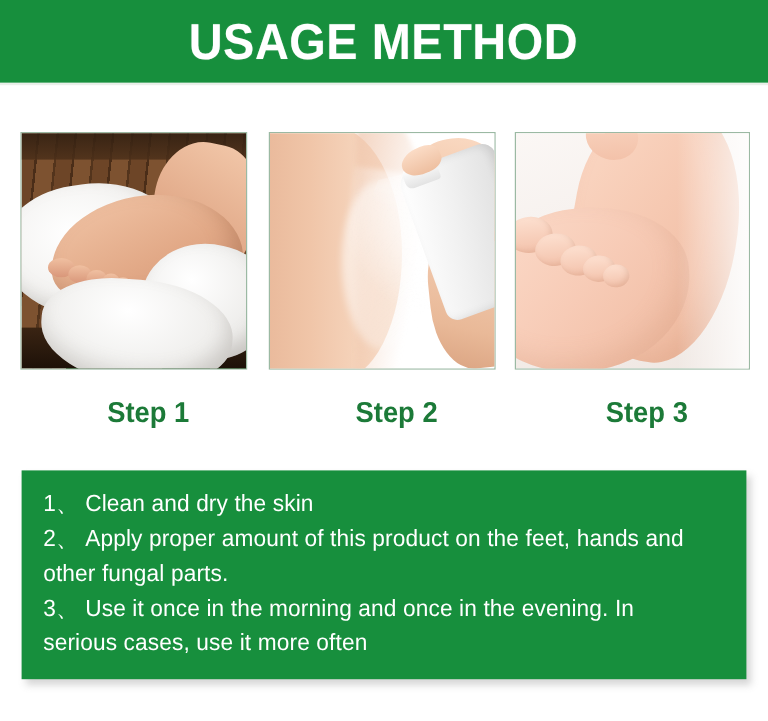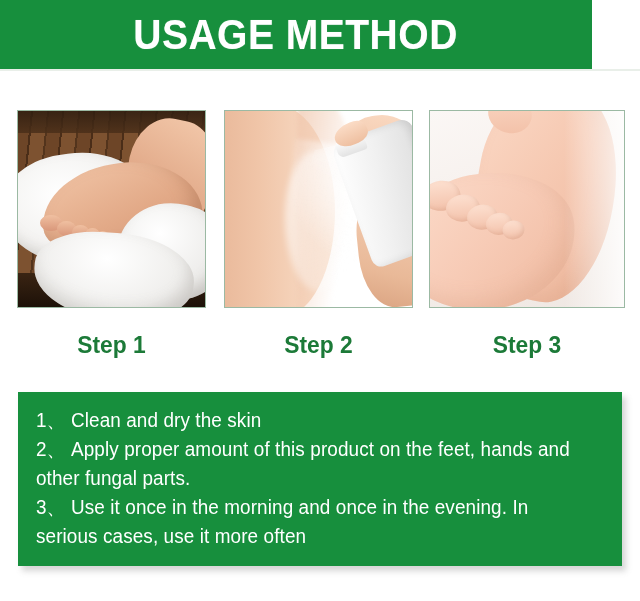--- a/index.html
+++ b/index.html
@@ -10,21 +10,21 @@
   body {
     width: 640px;
     height: 601px;
     overflow: hidden;
     font-family: "Liberation Sans", sans-serif;
     position: relative;
   }
 
   
   .header-banner {
-    width: 592px;
+    width: 640px;
     height: 69px;
     background: #178F3D;
     display: flex;
     align-items: center;
     justify-content: center;
     box-sizing: border-box;
   }
   .header-title {
     color: #ffffff;
     font-family: "Liberation Sans Narrow", "Liberation Sans", sans-serif;
@@ -363,21 +363,21 @@
     right: 0;
     top: 0;
     width: 60px;
     height: 198px;
     background: linear-gradient(270deg, rgba(255,255,255,0.85) 0%, rgba(255,255,255,0) 100%);
   }
 
   
   .step-labels {
     position: absolute;
-    left: 0;
+    left: 12px;
     top: 330px;
     width: 523px;
     height: 34px;
   }
   .step-label {
     position: absolute;
     top: 0;
     color: #1c7a38;
     font-family: "Liberation Sans Narrow", "Liberation Sans", sans-serif;
     font-weight: bold;

